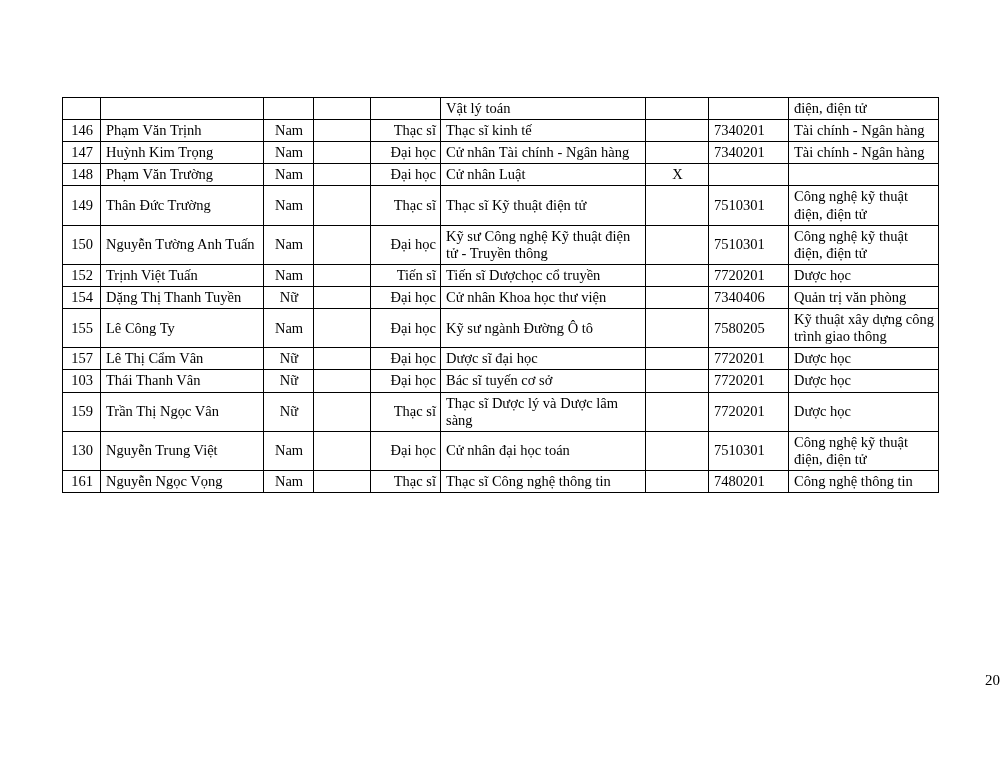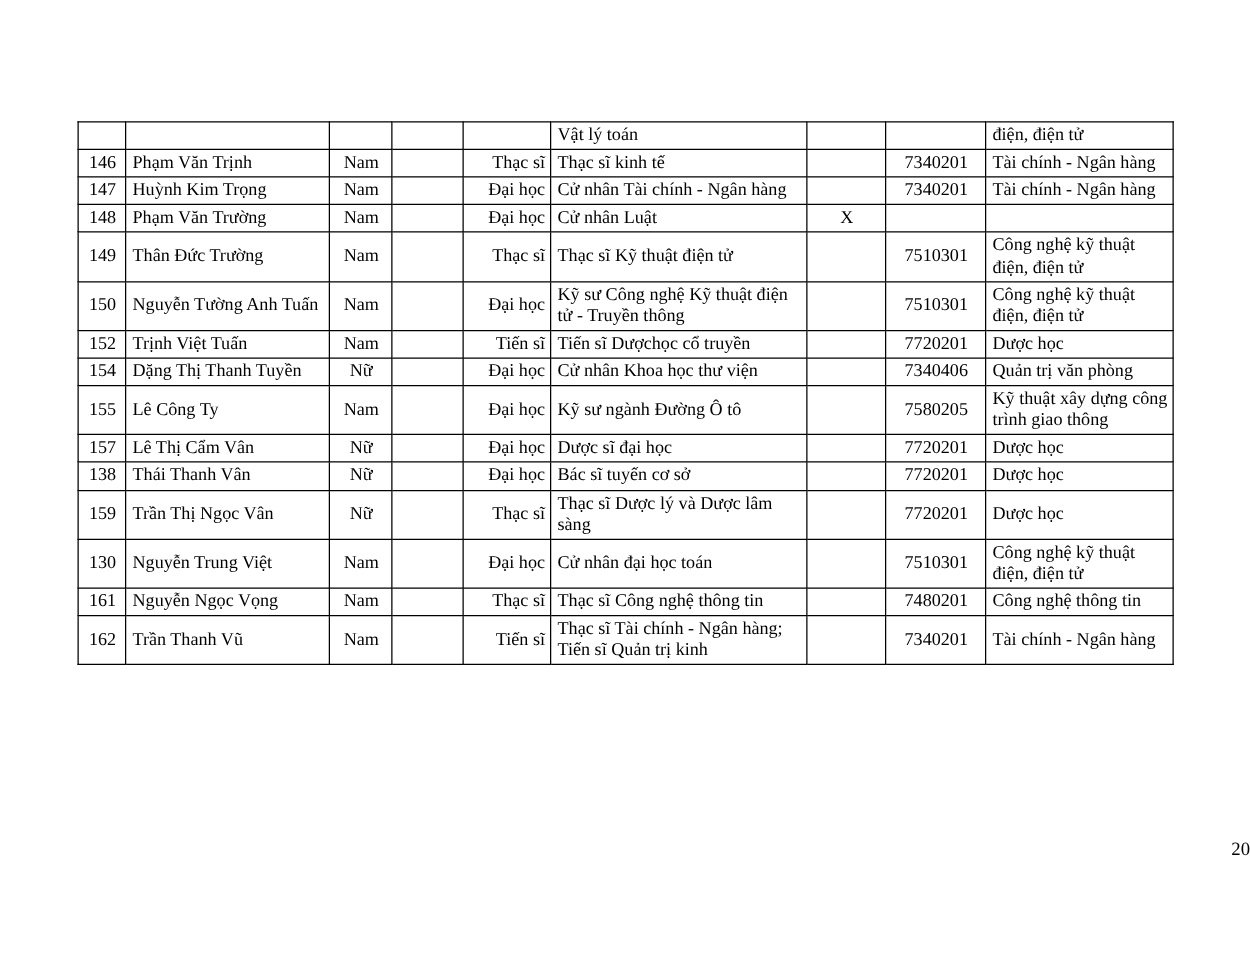--- a/index.html
+++ b/index.html
@@ -55,21 +55,21 @@
   col.c-code  { width: 80px; }
   col.c-field { width: 150px; }
 
   .cell-stt   { text-align: center; }
   .cell-name  { text-align: left; padding-left: 8px; }
   .cell-sex   { text-align: center; }
   .cell-blank { text-align: center; }
   .cell-level { text-align: right; padding-right: 6px; }
   .cell-deg   { text-align: left; }
   .cell-x     { text-align: center; }
-  .cell-code  { text-align: center; }
+  .cell-code  { }
   .cell-field { text-align: left; }
 
   
   tr.no-bottom-rule > td { border-bottom: none; }
   tr.no-top-rule > td { border-top: none; }
 
   .page-number {
     position: absolute;
     left: 0;
     top: 672px;
@@ -206,21 +206,21 @@
             <td class="cell-name">Lê Thị Cẩm Vân</td>
             <td class="cell-sex">Nữ</td>
             <td class="cell-blank"></td>
             <td class="cell-level">Đại học</td>
             <td class="cell-deg">Dược sĩ đại học</td>
             <td class="cell-x"></td>
             <td class="cell-code">7720201</td>
             <td class="cell-field">Dược học</td>
           </tr>
           <tr>
-            <td class="cell-stt">138</td>
+            <td class="cell-stt">103</td>
             <td class="cell-name">Thái Thanh Vân</td>
             <td class="cell-sex">Nữ</td>
             <td class="cell-blank"></td>
             <td class="cell-level">Đại học</td>
             <td class="cell-deg">Bác sĩ tuyến cơ sở</td>
             <td class="cell-x"></td>
             <td class="cell-code">7720201</td>
             <td class="cell-field">Dược học</td>
           </tr>
           <tr>
@@ -248,31 +248,20 @@
           <tr>
             <td class="cell-stt">161</td>
             <td class="cell-name">Nguyễn Ngọc Vọng</td>
             <td class="cell-sex">Nam</td>
             <td class="cell-blank"></td>
             <td class="cell-level">Thạc sĩ</td>
             <td class="cell-deg">Thạc sĩ Công nghệ thông tin</td>
             <td class="cell-x"></td>
             <td class="cell-code">7480201</td>
             <td class="cell-field">Công nghệ thông tin</td>
-          </tr>
-          <tr>
-            <td class="cell-stt">162</td>
-            <td class="cell-name">Trần Thanh Vũ</td>
-            <td class="cell-sex">Nam</td>
-            <td class="cell-blank"></td>
-            <td class="cell-level">Tiến sĩ</td>
-            <td class="cell-deg">Thạc sĩ Tài chính - Ngân hàng; Tiến sĩ Quản trị kinh</td>
-            <td class="cell-x"></td>
-            <td class="cell-code">7340201</td>
-            <td class="cell-field">Tài chính - Ngân hàng</td>
           </tr>
         </tbody>
     </table>
   </div>
 
   <div class="page-number">
     <span class="pn-inner">20</span>
   </div>
 
 </div>

